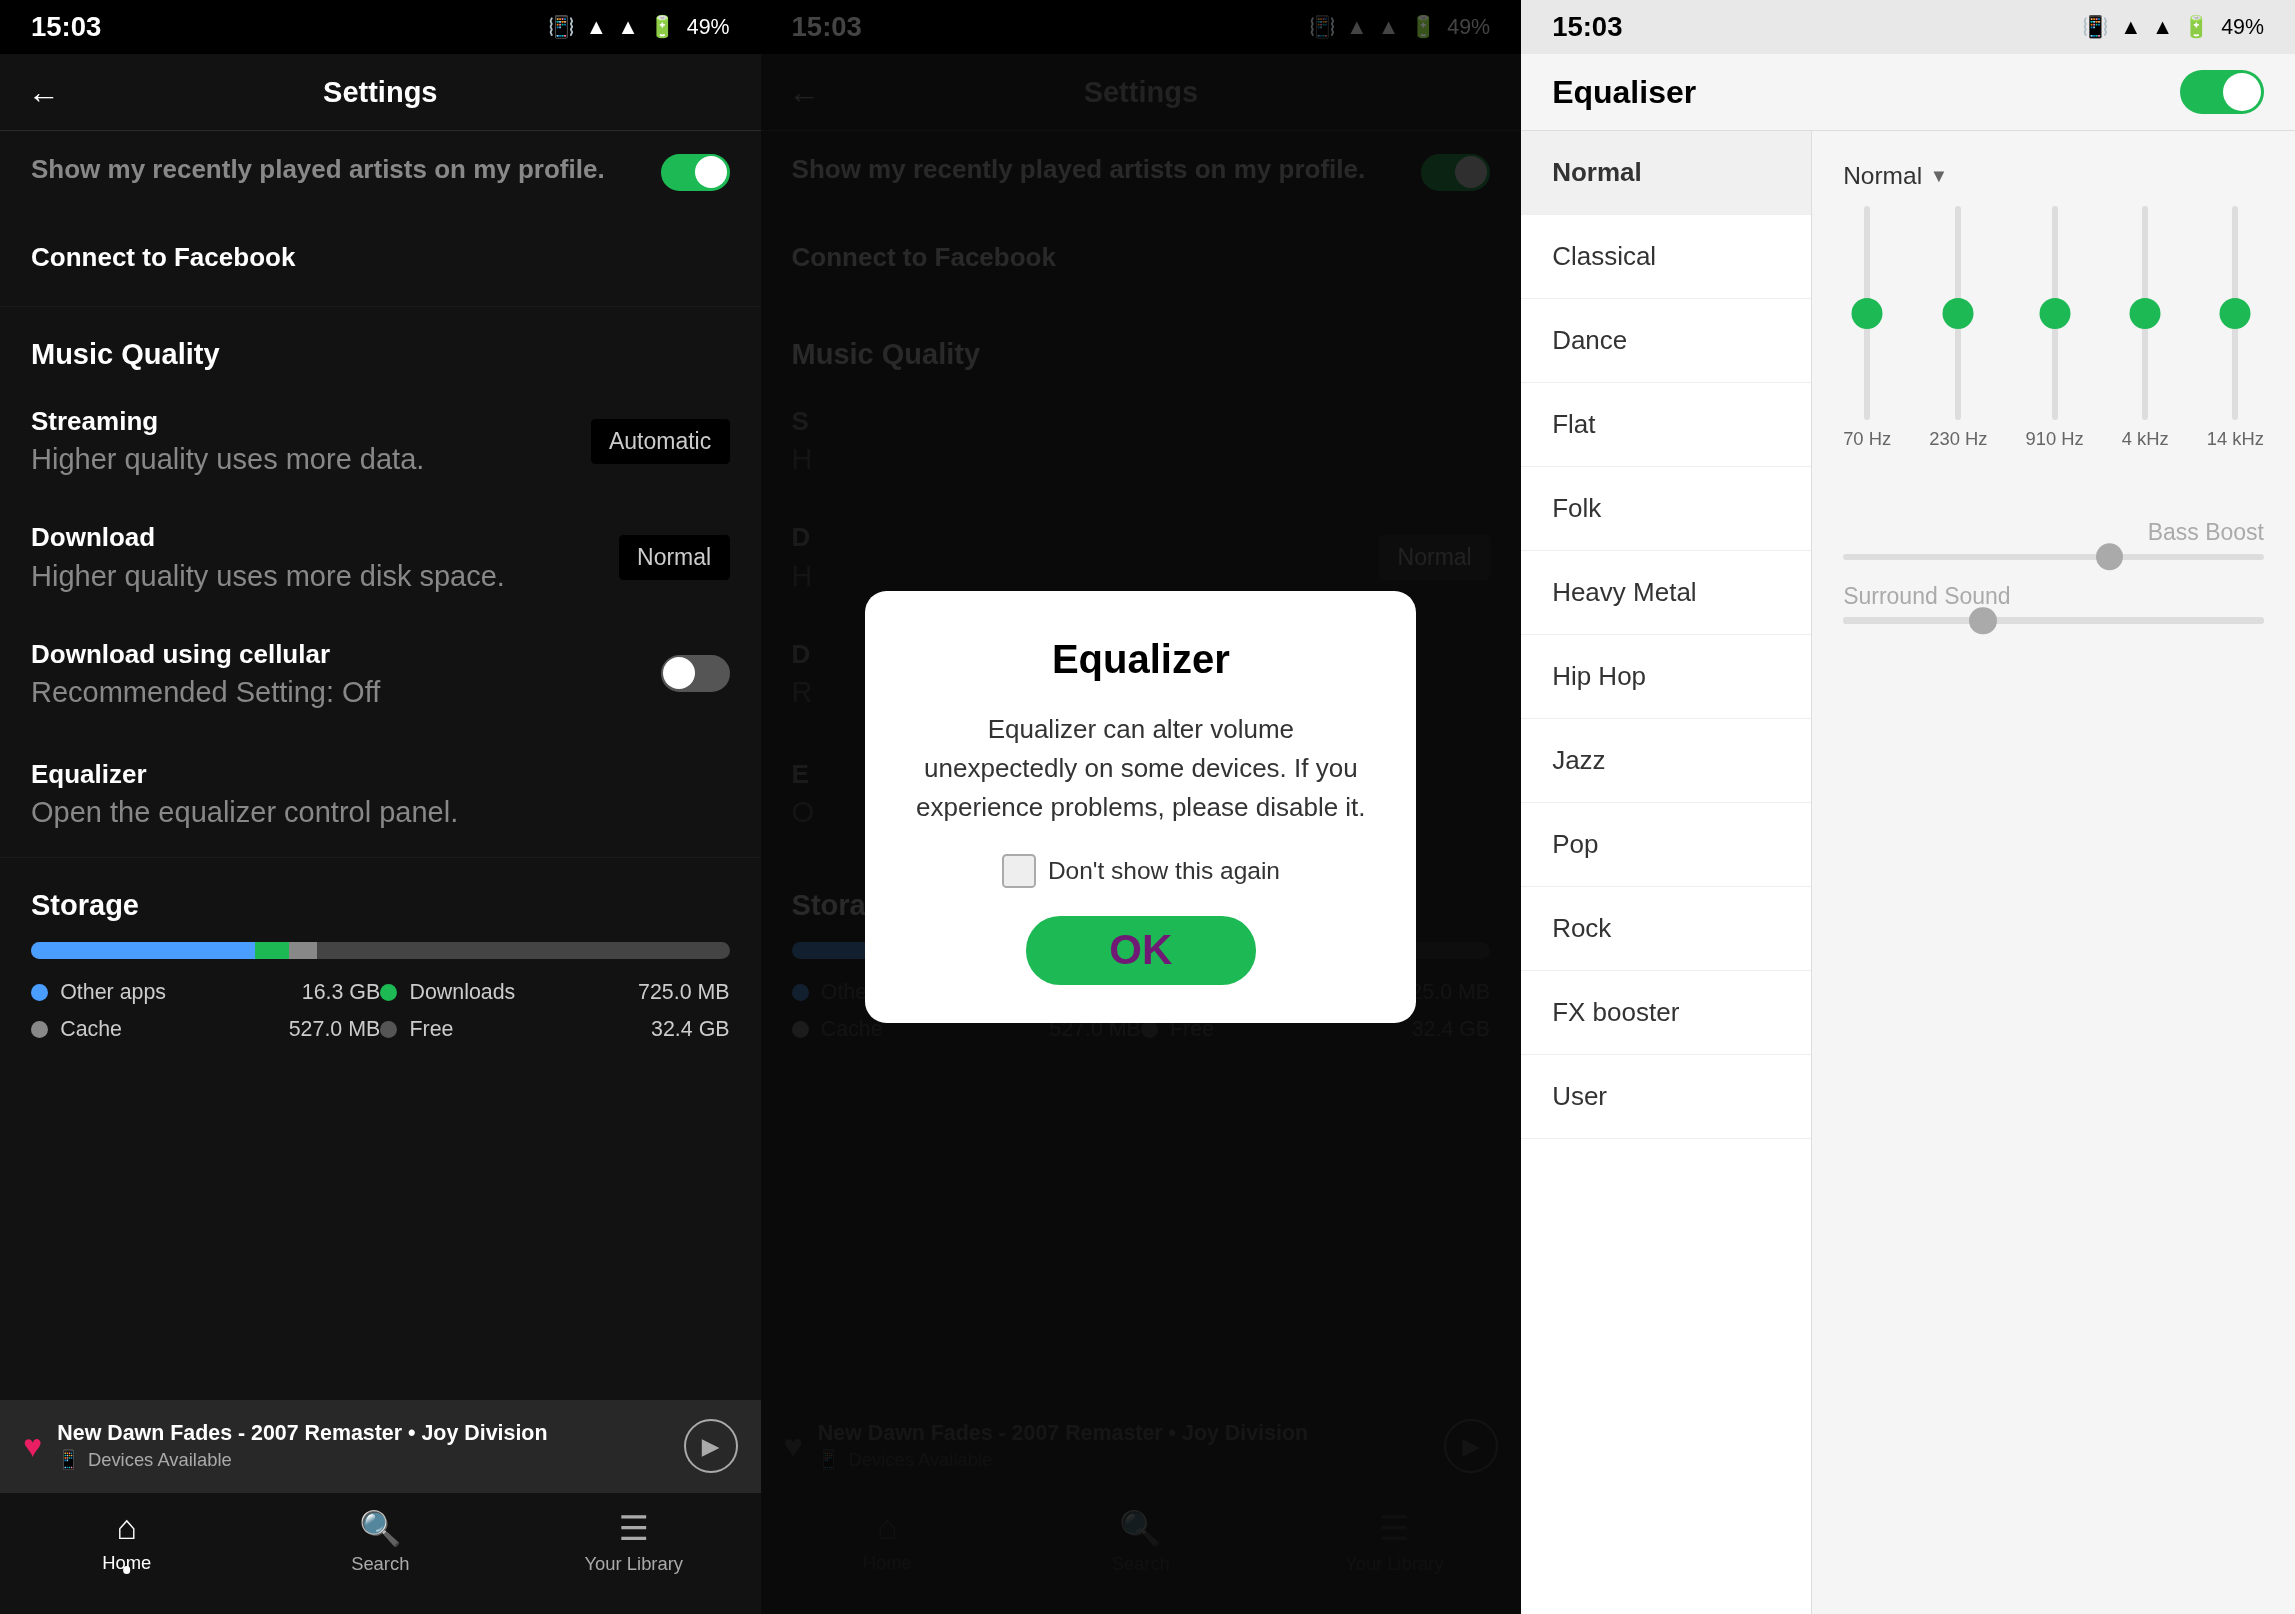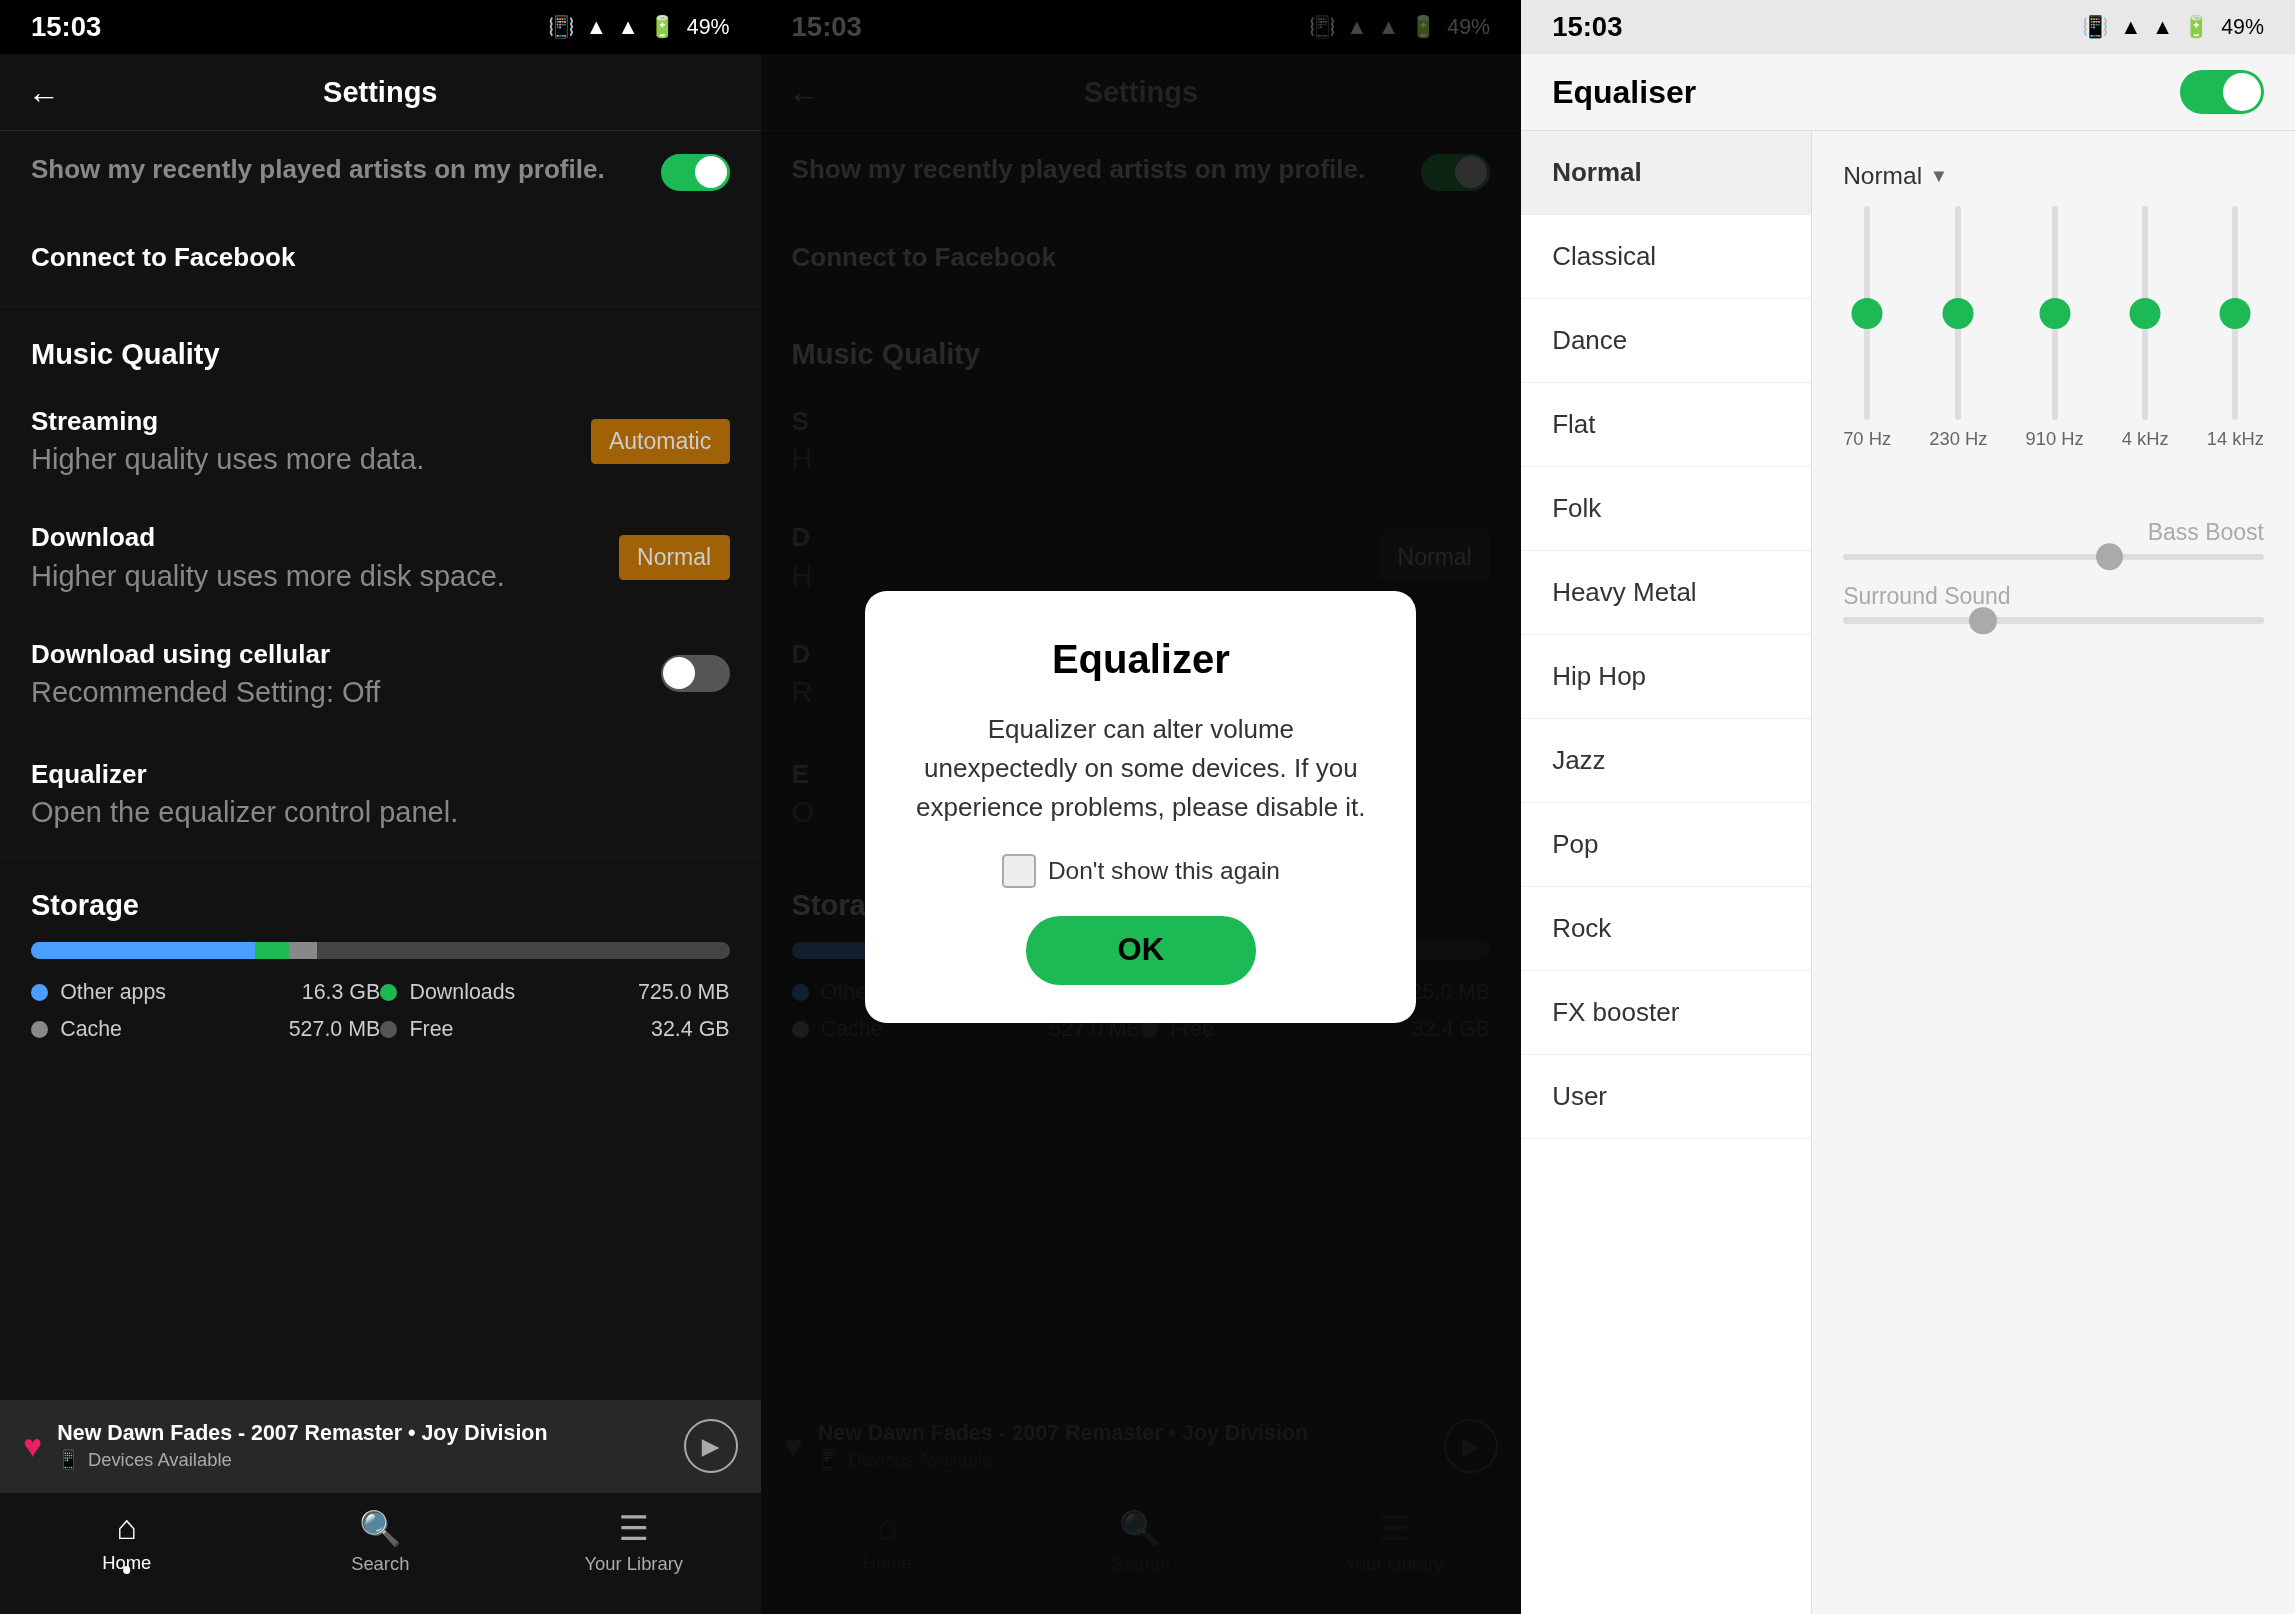--- a/index.html
+++ b/index.html
@@ -109,21 +109,21 @@
     .setting-row {
       display: flex;
       align-items: center;
       justify-content: space-between;
       padding: 23px 31px;
     }
     .setting-row-left { flex: 1; }
     .setting-value {
       font-size: 23px;
       color: #ccc;
-      background: #a16207;
+      background: #000000;
       padding: 9.2px 18.4px;
       border-radius: 4.6px;
     }
 
     
     .toggle {
       width: 69px;
       height: 37px;
       border-radius: 18.4px;
       background: #555;
@@ -314,22 +314,22 @@
     }
     .modal-checkbox-label {
       font-size: 24.5px;
       color: #333;
     }
     .modal-ok-btn {
       width: 230px;
       height: 69px;
       border-radius: 34px;
       background: #1db954;
-      color: #000000;
-      font-size: 31px;
+      color: #701a75;
+      font-size: 42px;
       font-weight: 700;
       display: flex;
       align-items: center;
       justify-content: center;
       cursor: pointer;
     }
 
     
     .eq-header {
       height: 77px;

